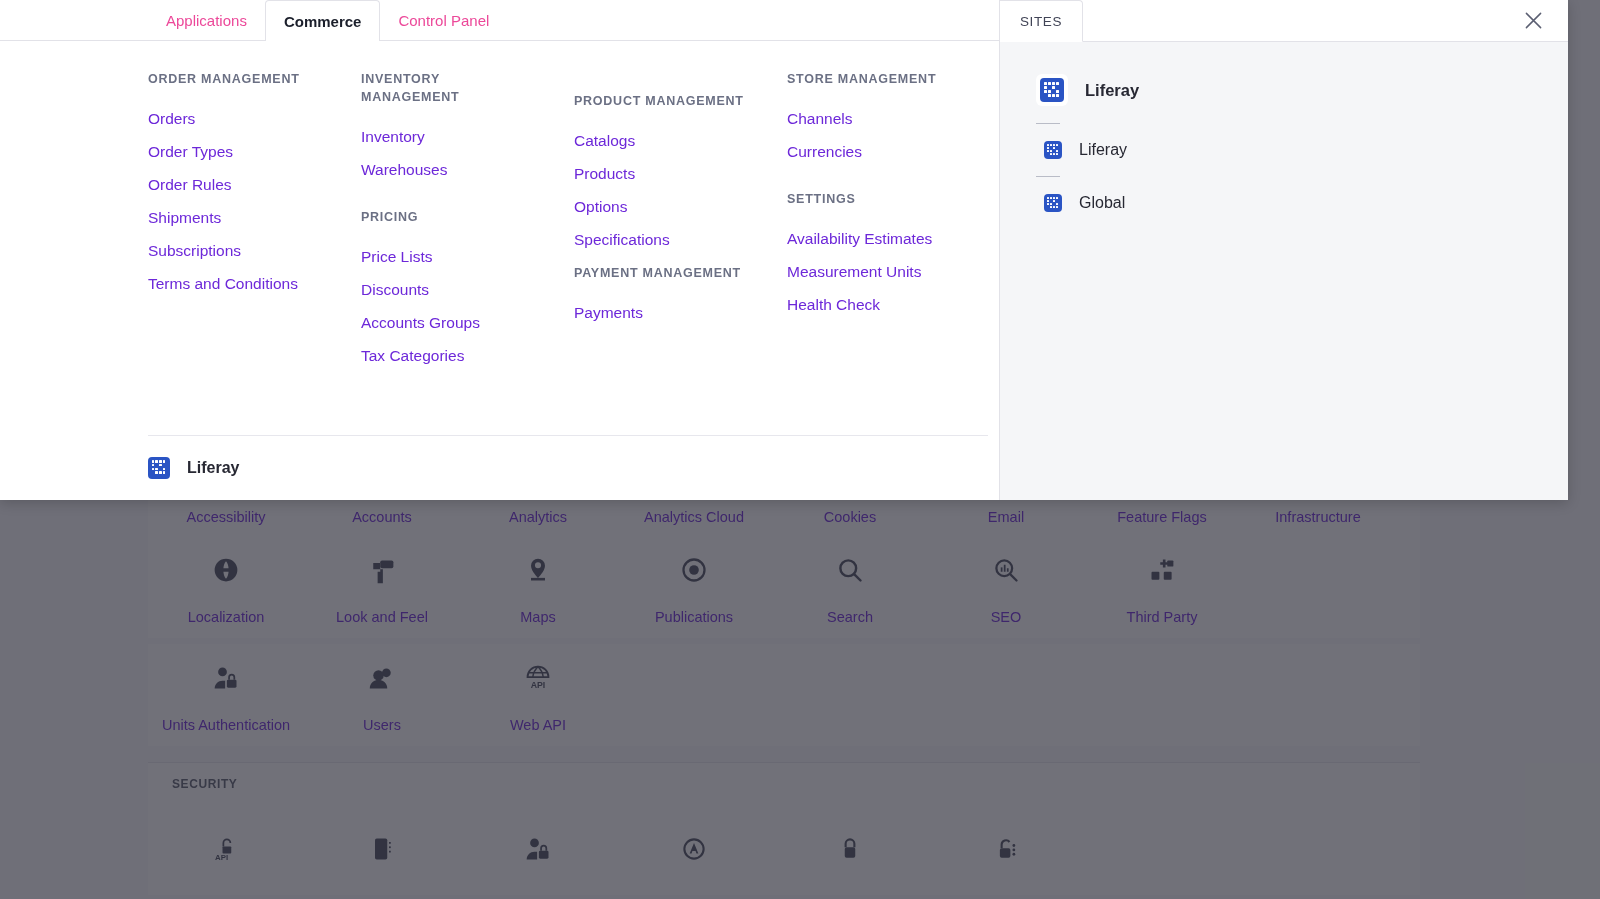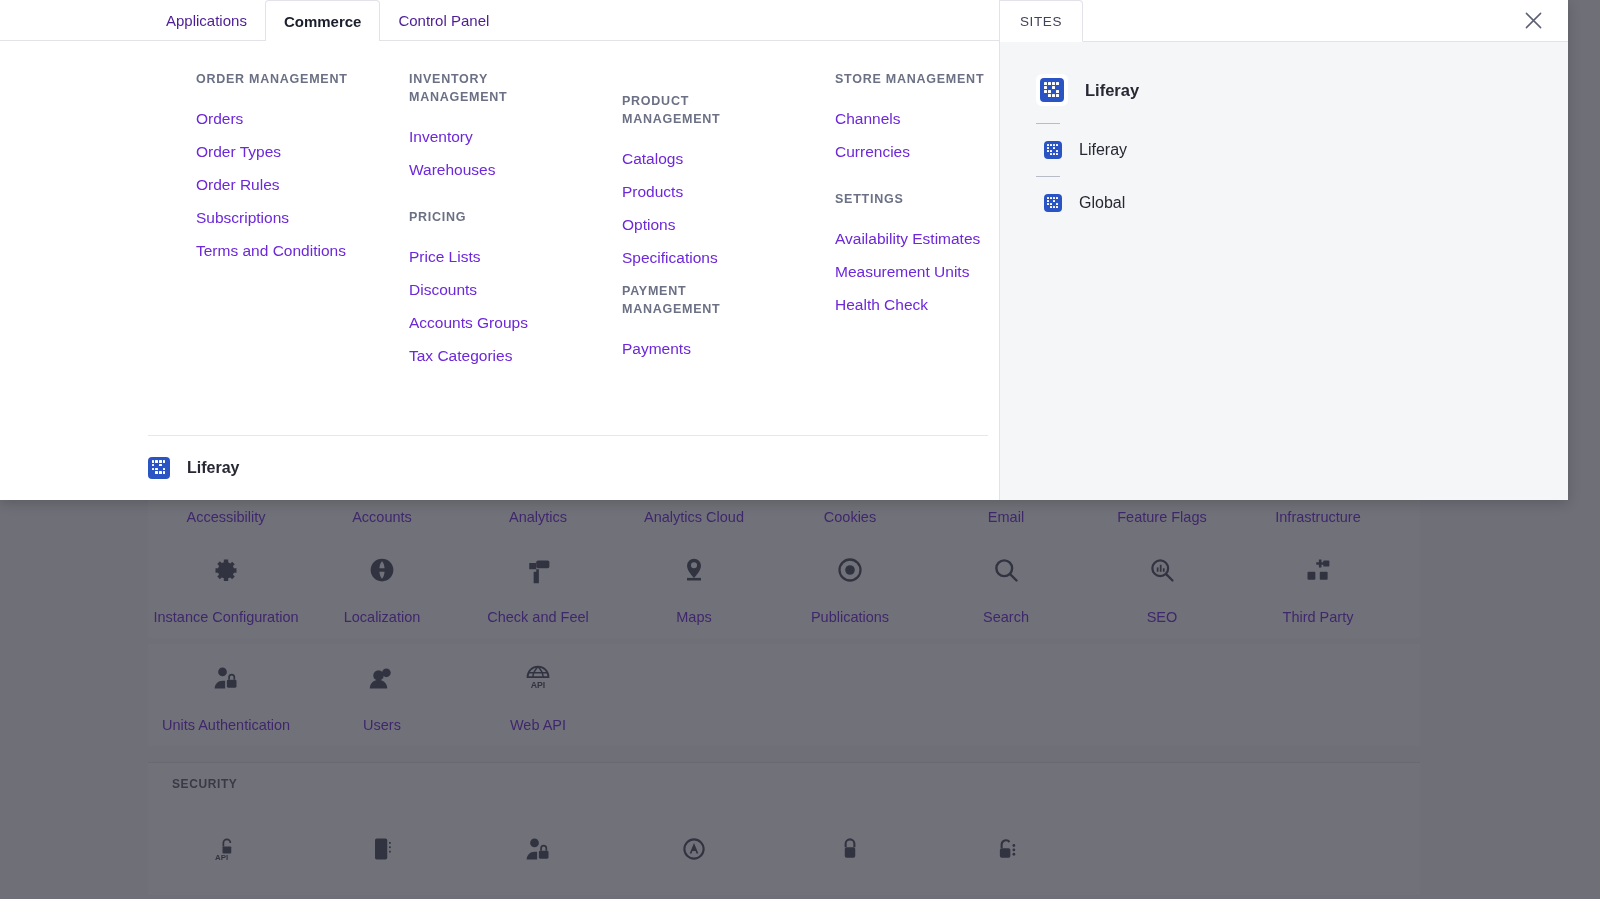--- a/index.html
+++ b/index.html
@@ -100,21 +100,21 @@
     display: flex;
     align-items: flex-end;
     height: 41px;
   }
   .tab {
     position: relative;
     padding: 0 18px;
     height: 41px;
     line-height: 41px;
     font-size: 15px;
-    color: #4c1d95;
+    color: #ec4899;
     box-sizing: border-box;
     white-space: nowrap;
     cursor: pointer;
   }
   .tab.active {
     color: #1b1f2b;
     font-weight: bold;
     background: #ffffff;
     border: 1px solid #e2e2e8;
     border-bottom: 1px solid #ffffff;
@@ -141,21 +141,21 @@
     position: absolute;
     left: 0; top: 41px;
     width: 1000px;
     height: 459px;
     background: #fff;
   }
   #columns {
     display: flex;
     padding: 29px 0 0 148px;
   }
-  .col { width: 216px; margin-left: 48px; }
+  .col { width: 216px; }
   .grp { margin-bottom: 8px; }
   .grp-head {
     font-size: 12.5px;
     font-weight: bold;
     letter-spacing: 0.75px;
     color: #6b7084;
     line-height: 18px;
     margin-bottom: 14px;
     max-width: 170px;
   }
@@ -343,43 +343,34 @@
             </div>
             <div class="tlabel">Infrastructure</div>
           </div>
         </div>
     </div>
     <div class="bg-panel" style="top:536px;">
       <div class="bg-grid" id="bg-row-1">
           <div class="bg-tile">
             <div class="ticon">
               <svg class="icon-svg" width="28" height="28" viewBox="0 0 32 32" fill="#474b5c">
-                <path d="M16 10a6 6 0 1 0 0 12 6 6 0 0 0 0-12zm0 9a3 3 0 1 1 0-6 3 3 0 0 1 0 6z"></path>
-                <path d="M28 14h-3l-1-2.5 2-2-3-3-2 2L18.5 7V4h-5v3L11 8l-2-2-3 3 2 2L7 14H4v5h3l1 2.5-2 2 3 3 2-2 2.5 1v3h5v-3l2.5-1 2 2 3-3-2-2L25 19h3z"></path>
-              </svg>
-            </div>
-            <div class="tlabel">Instance Configuration</div>
-          </div>
-          <div class="bg-tile">
-            <div class="ticon">
-              <svg class="icon-svg" width="28" height="28" viewBox="0 0 32 32" fill="#474b5c">
                 <path d="M16 3a13 13 0 1 0 0 26 13 13 0 0 0 0-26zm0 3c1.9 2 3 5 3 10s-1.1 8-3 10c-1.9-2-3-5-3-10s1.1-8 3-10z"></path>
                 <path d="M4 14h24v4H4z"></path>
               </svg>
             </div>
             <div class="tlabel">Localization</div>
           </div>
           <div class="bg-tile">
             <div class="ticon">
               <svg class="icon-svg" width="28" height="28" viewBox="0 0 32 32" fill="#474b5c">
                 <rect x="14" y="5" width="15" height="9" rx="2"></rect>
                 <path d="M14 8H6v7h8v3h-3v13h6V15h-3z"></path>
               </svg>
             </div>
-            <div class="tlabel">Check and Feel</div>
+            <div class="tlabel">Look and Feel</div>
           </div>
           <div class="bg-tile">
             <div class="ticon">
               <svg class="icon-svg" width="28" height="28" viewBox="0 0 32 32" fill="#474b5c">
                 <path d="M16 3a8 8 0 0 0-8 8c0 6 8 14 8 14s8-8 8-14a8 8 0 0 0-8-8zm0 11a3.5 3.5 0 1 1 0-7 3.5 3.5 0 0 1 0 7z"></path>
                 <path d="M8 25h16v3H8z"></path>
               </svg>
             </div>
             <div class="tlabel">Maps</div>
           </div>
@@ -550,20 +541,21 @@
   </div>
 
   <div id="menu-body">
     <div id="columns">
         <div class="col">
           <div class="grp">
             <div class="grp-head">ORDER MANAGEMENT</div>
             <div class="grp-item">Orders</div>
             <div class="grp-item">Order Types</div>
             <div class="grp-item">Order Rules</div>
+            <div class="grp-item">Shipments</div>
             <div class="grp-item">Subscriptions</div>
             <div class="grp-item">Terms and Conditions</div>
           </div>
         </div>
         <div class="col">
           <div class="grp">
             <div class="grp-head">INVENTORY MANAGEMENT</div>
             <div class="grp-item">Inventory</div>
             <div class="grp-item">Warehouses</div>
           </div>

